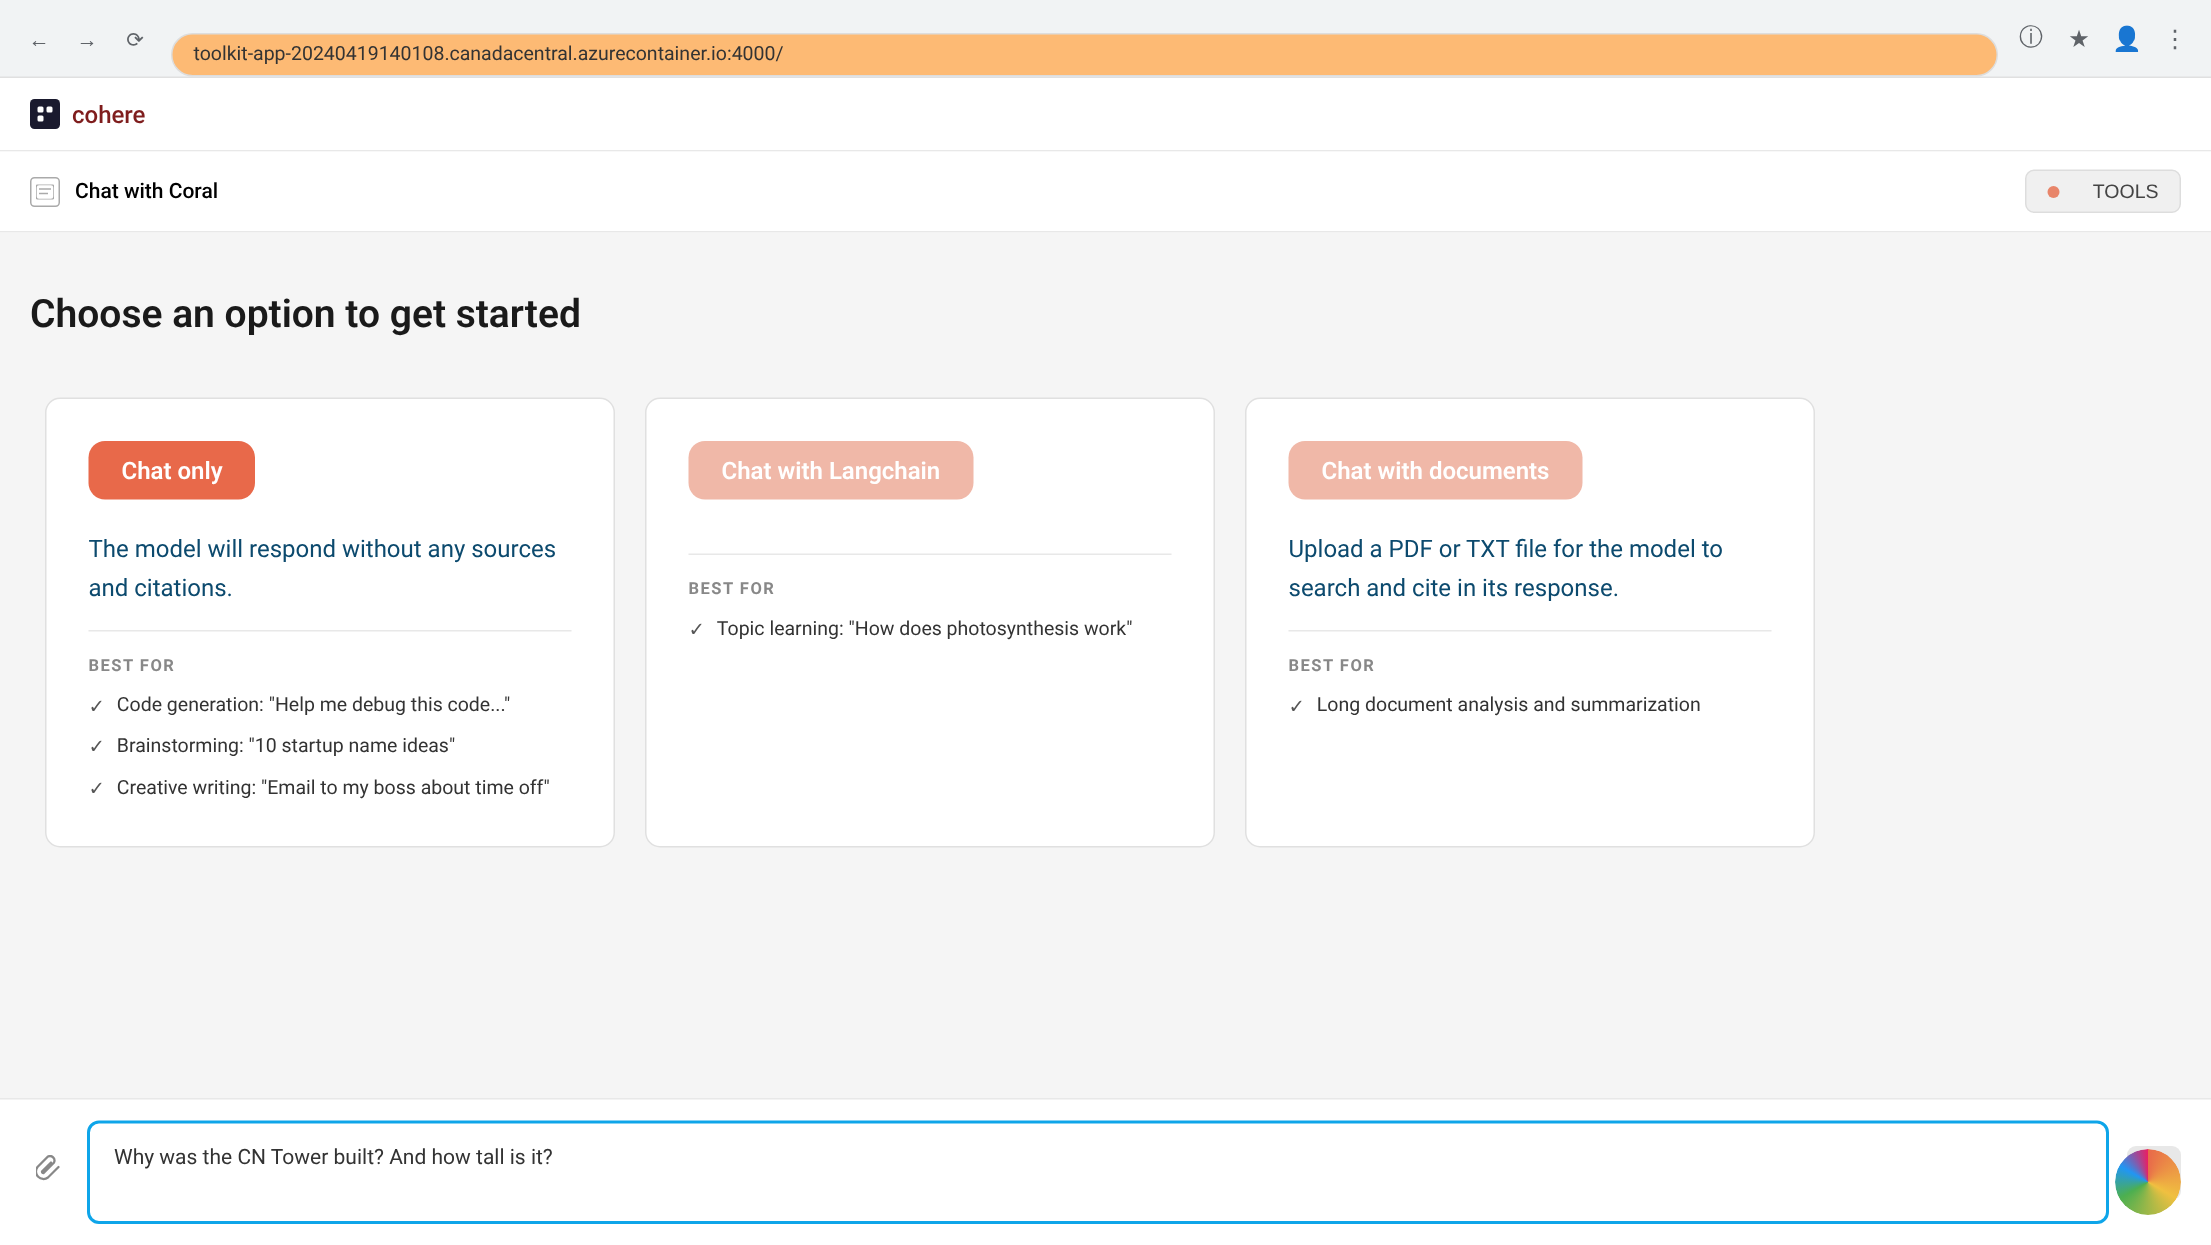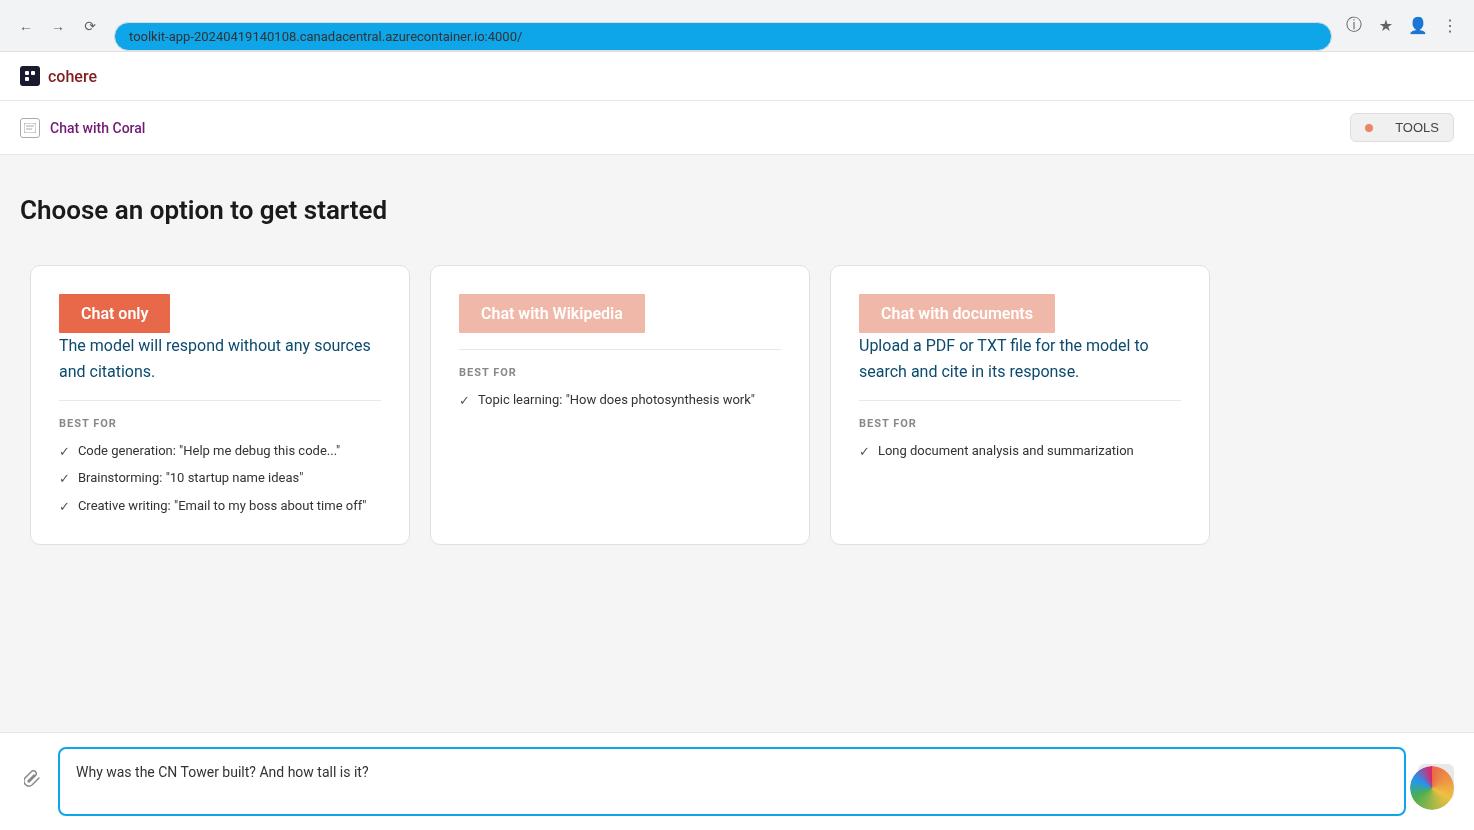--- a/index.html
+++ b/index.html
@@ -41,21 +41,21 @@
       cursor: pointer;
       display: flex;
       align-items: center;
       justify-content: center;
       color: #5f6368;
       font-size: 14px;
     }
 
     .address-bar {
       flex: 1;
-      background: #0ea5e9;
+      background: #fdba74;
       border: 1px solid #ddd;
       border-radius: 20px;
       padding: 6px 14px;
       font-size: 13px;
       color: #333;
       display: flex;
       align-items: center;
       margin-top: 22px;
     }
 
@@ -128,21 +128,21 @@
       border: 1.5px solid #aaa;
       border-radius: 3px;
       display: flex;
       align-items: center;
       justify-content: center;
     }
 
     .sub-header-title {
       font-size: 14px;
       font-weight: 500;
-      color: #701a75;
+      color: #000000;
     }
 
     .tools-button {
       background: #f0f0f0;
       border: 1px solid #ddd;
       border-radius: 6px;
       padding: 6px 14px;
       font-size: 13px;
       cursor: pointer;
       display: flex;
@@ -191,25 +191,26 @@
       border-radius: 10px;
       padding: 28px;
       flex: 1;
       max-width: 380px;
       cursor: pointer;
     }
 
     .card-button {
       display: inline-block;
       padding: 10px 22px;
-      border-radius: 1px;
+      border-radius: 11px;
       font-size: 16px;
       font-weight: 600;
       border: none;
       cursor: pointer;
+      margin-bottom: 20px;
       font-family: inherit;
     }
 
     .card-button-active {
       background: #e8694a;
       color: #fff;
     }
 
     .card-button-inactive {
       background: #f0b8a8;
@@ -397,21 +398,21 @@
           <span>Brainstorming: "10 startup name ideas"</span>
         </li>
         <li class="best-for-item">
           <span class="check-icon">✓</span>
           <span>Creative writing: "Email to my boss about time off"</span>
         </li>
       </ul>
     </div>
 
     <div class="option-card">
-      <button class="card-button card-button-inactive">Chat with Wikipedia</button>
+      <button class="card-button card-button-inactive">Chat with Langchain</button>
       <hr class="card-divider">
       <div class="best-for-label">BEST FOR</div>
       <ul class="best-for-list">
         <li class="best-for-item">
           <span class="check-icon">✓</span>
           <span>Topic learning: "How does photosynthesis work"</span>
         </li>
       </ul>
     </div>
 

